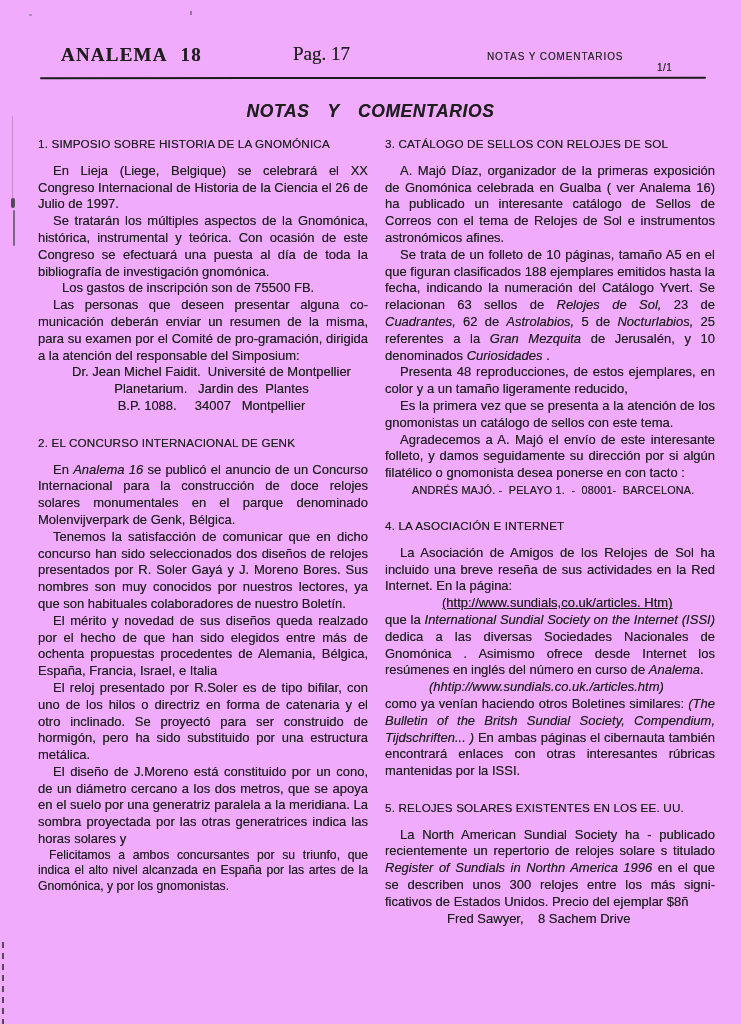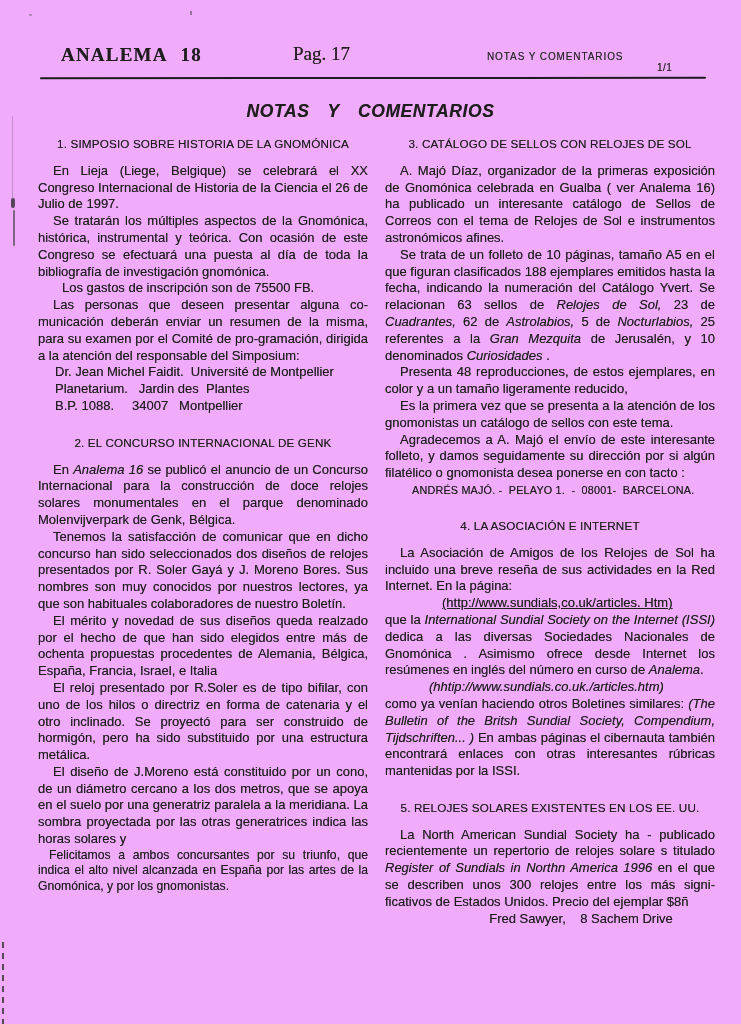--- a/index.html
+++ b/index.html
@@ -39,30 +39,29 @@
   .columns{
     position:absolute;left:38px;top:136px;
     width:677px;
     display:flex;gap:17px;align-items:flex-start;
   }
   .col{width:330px;font-size:13px;line-height:16.8px;}
   .section{margin:0 0 20px 0;}
   .sec-heading{
     font-size:11.7px;font-weight:400;letter-spacing:0.15px;
     margin:0 0 10px 0;
-    text-align:center;
   }
   .blk{margin:0;text-align:justify;}
   .para{text-indent:15px;}
   .para2{text-indent:24px;}
   .flush{text-indent:0;}
   .small{font-size:12.2px;line-height:15.4px;text-indent:11px;}
-  .addr{margin-left:17px;text-align:left;white-space:pre-wrap;}
+  .addr{margin-left:17px;text-align:center;white-space:pre-wrap;}
   .addr-sm{margin-left:27px;margin-top:1px;font-size:10.8px;line-height:15px;letter-spacing:0.2px;text-align:left;white-space:pre-wrap;}
-  .addr2{margin-left:62px;text-align:center;white-space:pre-wrap;}
+  .addr2{margin-left:62px;text-align:left;white-space:pre-wrap;}
   .url{margin-left:57px;text-align:left;text-decoration:underline;}
   .url-it{margin-left:44px;font-style:italic;text-align:left;}
   
   .art{position:absolute;pointer-events:none;}
   .art-line1{left:12px;top:116px;width:1px;height:92px;background:rgba(70,70,70,0.28);}
   .art-line2{left:13px;top:210px;width:2px;height:36px;background:rgba(40,40,40,0.55);border-radius:1px;}
   .art-blob{left:11px;top:198px;width:4px;height:10px;background:rgba(30,30,30,0.7);border-radius:2px;}
   .art-dash{left:2px;top:942px;width:2px;height:82px;background:repeating-linear-gradient(to bottom,#3a3a3a 0 6px,transparent 6px 11px);opacity:0.85;}
   .art-speck1{left:190px;top:11px;width:2px;height:4px;background:rgba(60,60,60,0.5);}
   .art-speck2{left:29px;top:14px;width:3px;height:2px;background:rgba(90,90,90,0.4);}

